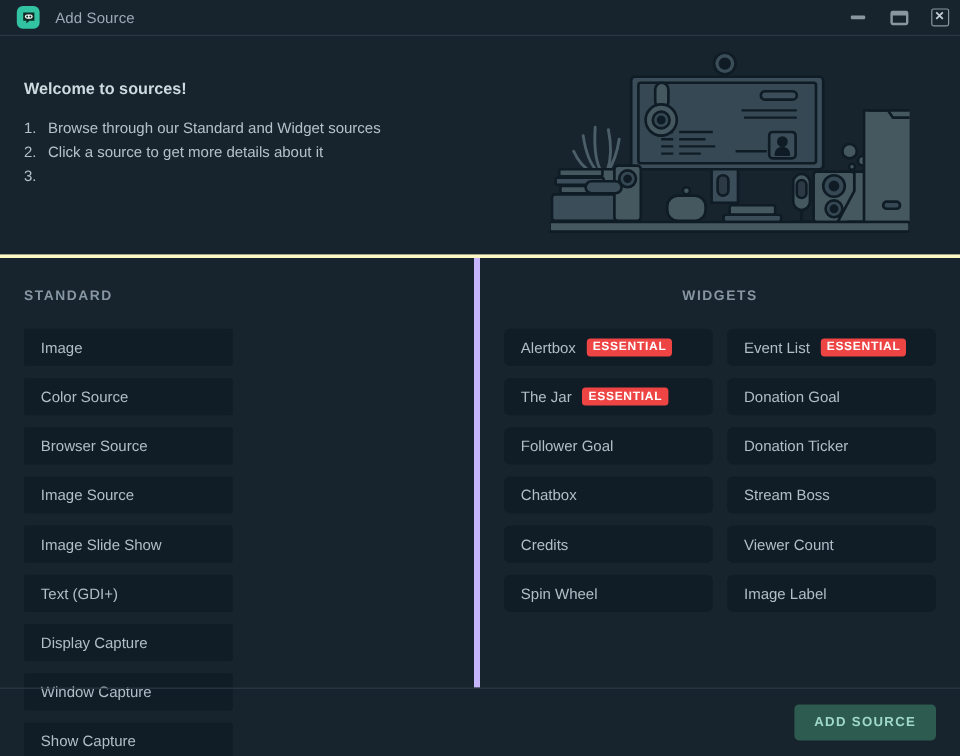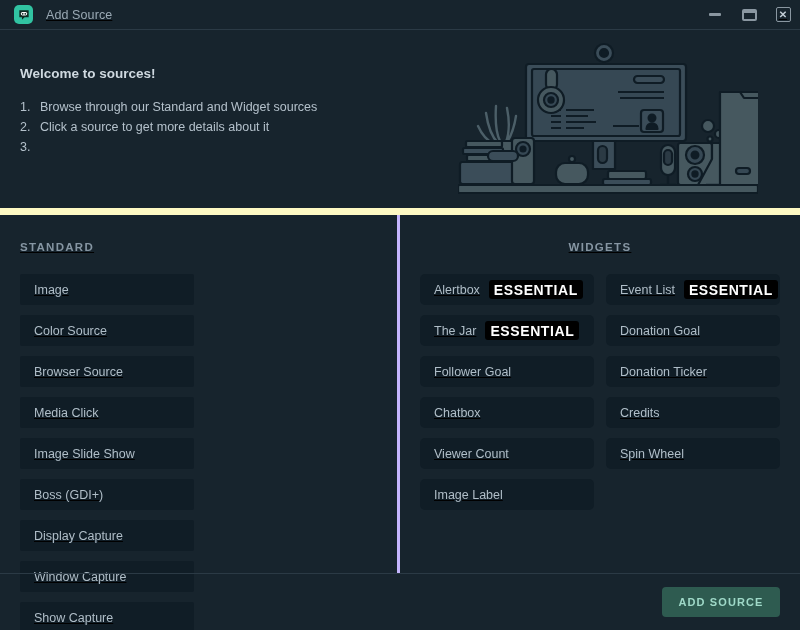--- a/index.html
+++ b/index.html
@@ -2,60 +2,60 @@
 <html><head>
 <meta charset="utf-8">
 <style>
   * { box-sizing: border-box; margin: 0; padding: 0; }
   html, body {
     width: 800px; height: 630px;
     background: #17242d;
     font-family: "Liberation Sans", sans-serif;
     overflow: hidden;
   }
-  .window { width: 800px; height: 630px; display: flex; flex-direction: column; background: #17242d; position: relative; text-decoration: underline; }
+  .window { width: 800px; height: 630px; display: flex; flex-direction: column; background: #17242d; position: relative; }
 
   
   .titlebar {
     height: 30px; min-height: 30px;
     display: flex; align-items: center;
     background: #17242d;
     border-bottom: 1px solid #2b3a45;
     padding: 0 0 0 14px;
     position: relative;
   }
   .app-logo { width: 19px; height: 19px; border-radius: 5px; background: #31c3a2; display: flex; align-items: center; justify-content: center; flex: 0 0 auto; }
   .app-title { color: #9aa9b4; font-size: 12.5px; margin-left: 13px; letter-spacing: .1px; }
   .wincontrols { margin-left: auto; display: flex; align-items: center; height: 100%; }
   .wc { width: 34px; height: 30px; display: flex; align-items: center; justify-content: center; }
   .wc-min { width: 12px; height: 3px; background: #8a97a1; border-radius: 1px; }
   .wc-max { width: 15px; height: 12px; border: 2px solid #8a97a1; border-top-width: 4px; border-radius: 2px; }
   .wc-close { width: 15px; height: 15px; border: 1.5px solid #8a97a1; border-radius: 2px; display: flex; align-items: center; justify-content: center; color: #c3ced6; font-size: 10px; line-height: 1; font-weight: bold; }
 
   
-  .hero { height: 185px; min-height: 185px; position: relative; border-bottom: 7px solid #fef9c3; padding-left: 36px; }
+  .hero { height: 185px; min-height: 185px; position: relative; border-bottom: 3px solid #fef9c3; padding-left: 36px; }
   .hero-text { position: absolute; left: 20px; top: 36px; }
   .hero-title { color: #cfd9e0; font-size: 13.5px; font-weight: bold; margin-bottom: 16px; }
   .hero-list { list-style: none; }
   .hero-list li { color: #b4c1cb; font-size: 12.5px; line-height: 20px; padding-left: 20px; position: relative; }
   .hero-list li .num { position: absolute; left: 0; }
   .hero-illus { position: absolute; right: 42px; top: 8px; }
 
   
   .columns { flex: 1; display: flex; min-height: 0; position: relative; }
   .col { padding: 26px 20px 0 20px; }
-  .col-standard { width: 400px; border-right: 3px solid #c4b5fd; }
+  .col-standard { width: 400px; border-right: 5px solid #c4b5fd; }
   .col-widgets { flex: 1; text-align: center; }
   .col-head { color: #8696a3; font-size: 11.5px; font-weight: bold; letter-spacing: 1.3px; margin-bottom: 21px; }
   .grid { display: flex; flex-wrap: wrap; gap: 10px 12px; }
   .cell { width: 174px; height: 31px; background: #101d26; display: flex; align-items: center; padding: 0 14px; cursor: pointer; }
   .col-standard .cell { border-radius: 2px; }
   .col-widgets .cell { border-radius: 5px; }
   .cell-label { color: #b0bec8; font-size: 12.5px; white-space: nowrap; }
-  .badge { margin-left: 9px; background: #000000; color: #ffffff; font-size: 14px; font-weight: bold; letter-spacing: .6px; padding: 2.5px 5px 2px 5px; border-radius: 3px; line-height: 1; }
+  .badge { margin-left: 9px; background: #ef4444; color: #ffffff; font-size: 10px; font-weight: bold; letter-spacing: .6px; padding: 2.5px 5px 2px 5px; border-radius: 3px; line-height: 1; }
 
   
   .footer { height: 57px; min-height: 57px; border-top: 1px solid #2b3a45; position: relative; }
   .add-source-btn {
     position: absolute; right: 20px; top: 13px;
     width: 118px; height: 30px; border-radius: 4px;
     background: #2e5b50; border: none;
     color: #9fd9c8; font-size: 11px; font-weight: bold; letter-spacing: 1.1px;
     display: flex; align-items: center; justify-content: center;
     font-family: "Liberation Sans", sans-serif; cursor: pointer;
@@ -183,27 +183,27 @@
         <div class="cell">
             <span class="cell-label">Image</span>
           </div>
         <div class="cell">
             <span class="cell-label">Color Source</span>
           </div>
         <div class="cell">
             <span class="cell-label">Browser Source</span>
           </div>
         <div class="cell">
-            <span class="cell-label">Media Click</span>
+            <span class="cell-label">Image Source</span>
           </div>
         <div class="cell">
             <span class="cell-label">Image Slide Show</span>
           </div>
         <div class="cell">
-            <span class="cell-label">Boss (GDI+)</span>
+            <span class="cell-label">Text (GDI+)</span>
           </div>
         <div class="cell">
             <span class="cell-label">Display Capture</span>
           </div>
         <div class="cell">
             <span class="cell-label">Window Capture</span>
           </div>
         <div class="cell">
             <span class="cell-label">Show Capture</span>
           </div>
@@ -232,20 +232,23 @@
         <div class="cell">
             <span class="cell-label">Follower Goal</span>
           </div>
         <div class="cell">
             <span class="cell-label">Donation Ticker</span>
           </div>
         <div class="cell">
             <span class="cell-label">Chatbox</span>
           </div>
         <div class="cell">
+            <span class="cell-label">Stream Boss</span>
+          </div>
+        <div class="cell">
             <span class="cell-label">Credits</span>
           </div>
         <div class="cell">
             <span class="cell-label">Viewer Count</span>
           </div>
         <div class="cell">
             <span class="cell-label">Spin Wheel</span>
           </div>
         <div class="cell">
             <span class="cell-label">Image Label</span>

